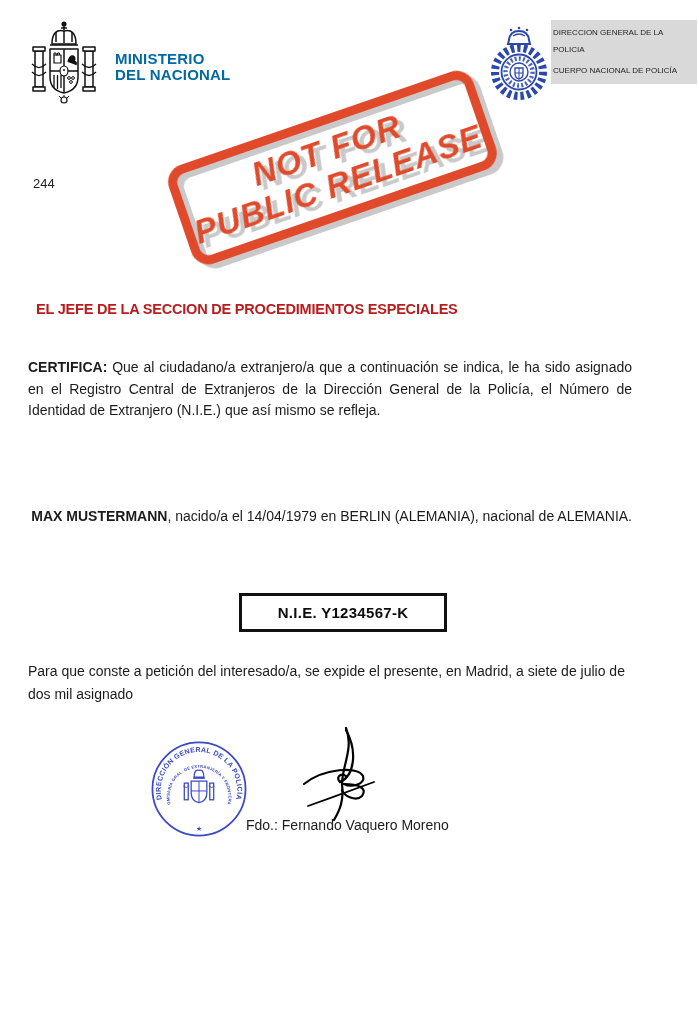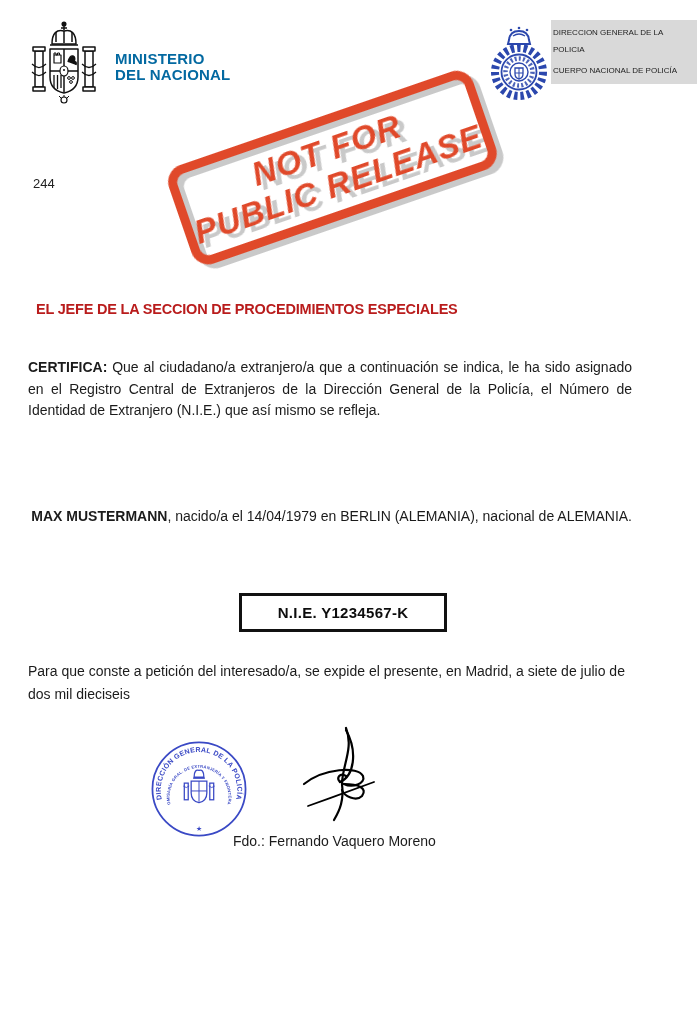--- a/index.html
+++ b/index.html
@@ -36,21 +36,21 @@
   .subject{top:505px;line-height:22px;text-align:right;}
   .closing{top:660px;line-height:22.5px;}
   .b{font-weight:bold;}
   
   .niebox{position:absolute;left:231px;top:593px;width:202px;height:33px;
     border:3px solid #111;display:flex;align-items:center;justify-content:center;
     font-size:15px;font-weight:bold;letter-spacing:.3px;color:#0d0d0d;margin-left:8px;}
   
   .seal{position:absolute;left:150px;top:740px;width:98px;height:98px;}
   .sig{position:absolute;left:300px;top:726px;width:80px;height:96px;}
-  .fdo{position:absolute;left:233px;top:817px;font-size:14px;color:#1b1b1b;margin-top:16px;}
+  .fdo{position:absolute;left:246px;top:817px;font-size:14px;color:#1b1b1b;}
 </style>
 </head>
 <body>
 
 <div class="page">
 
   <svg class="coa" viewBox="0 0 68 88">
     <g fill="none" stroke="#111" stroke-width="1.5" stroke-linejoin="round">
       <circle cx="34" cy="4" r="1.8" fill="#111"></circle>
       <path d="M34,6 v4 M31,8 h6"></path>
@@ -122,21 +122,21 @@
   <div class="heading">EL JEFE DE LA SECCION DE PROCEDIMIENTOS ESPECIALES</div>
 
   <div class="para certify"><span class="b">CERTIFICA:</span><span> Que al ciudadano/a extranjero/a que a continuación se indica, le ha sido asignado en el Registro Central de Extranjeros de la Dirección General de la Policía, el Número de Identidad de Extranjero (N.I.E.) que así mismo se refleja.</span></div>
 
   <div class="para subject"><span class="b">MAX MUSTERMANN</span><span>, nacido/a el 14/04/1979 en BERLIN (ALEMANIA), nacional de ALEMANIA.</span></div>
 
   <div class="niebox">
     <span>N.I.E. Y1234567-K</span>
   </div>
 
-  <div class="para closing">Para que conste a petición del interesado/a, se expide el presente, en Madrid, a siete de julio de dos mil dieciseis</div>
+  <div class="para closing">Para que conste a petición del interesado/a, se expide el presente, en Madrid, a siete de julio de dos mil asignado</div>
 
   <svg class="seal" viewBox="0 0 100 100">
     <defs>
       <path id="sealArcOut" d="M 12,60 A 39,39 0 1 1 88,60"></path>
       <path id="sealArcIn" d="M 21,66 A 30,30 0 1 1 79,66"></path>
     </defs>
     <circle cx="50" cy="50" r="47.5" fill="none" stroke="#3a49c5" stroke-width="1.8"></circle>
     <text font-size="7.2" font-weight="bold" fill="#3a49c5" letter-spacing=".3" font-family="Liberation Sans, sans-serif">
       <textPath href="#sealArcOut" startOffset="50%" text-anchor="middle">DIRECCIÓN GENERAL DE LA POLICÍA</textPath>
     </text>

